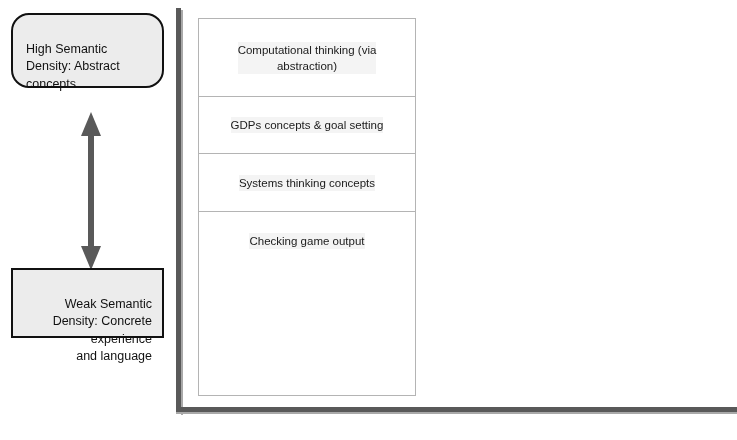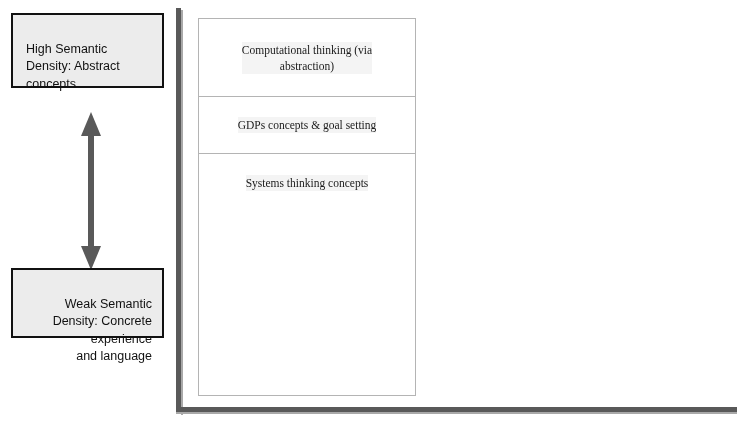--- a/index.html
+++ b/index.html
@@ -23,21 +23,21 @@
     width: 153px;
     box-sizing: border-box;
     background: #ececec;
     border: 2px solid #111111;
     padding: 8px 10px 8px 13px;
     font-size: 12.5px;
     line-height: 17.6px;
     color: #111111;
     white-space: pre-line;
   }
-  #box-high { top: 13px;  height: 75px; }
+  #box-high { top: 13px;  height: 75px; border-radius: 18px; }
   #box-weak { top: 268px; height: 70px; text-align: right; }
 
   
   .arrow-wrap {
     position: absolute;
     left: 74px;
     top: 110px;
     width: 34px;
     height: 162px;
   }
@@ -93,21 +93,20 @@
     flex-direction: column;
   }
   .ladder-row {
     box-sizing: border-box;
     border-bottom: 1px solid #b4b4b4;
     display: flex;
     align-items: center;
     justify-content: center;
     text-align: center;
     padding: 0 8px;
-    font-family: Liberation Serif, serif;
   }
   .ladder-row:last-child { border-bottom: none; }
   .ladder-row .cell-text {
     font-size: 11.5px;
     line-height: 16px;
     color: #1a1a1a;
     background: #f4f4f4;
     white-space: pre-line;
     display: inline;
   }
@@ -143,13 +142,16 @@
     <div class="ladder-row" style="height: 78px;">
       <span class="cell-text">Computational thinking (via
 abstraction)</span>
     </div>
     <div class="ladder-row" style="height: 57px;">
       <span class="cell-text">GDPs concepts &amp; goal setting</span>
     </div>
     <div class="ladder-row" style="height: 58px;">
       <span class="cell-text">Systems thinking concepts</span>
     </div>
+    <div class="ladder-row" style="height: 58px;">
+      <span class="cell-text">Checking game output</span>
+    </div>
   </div>
 
 </body></html>

